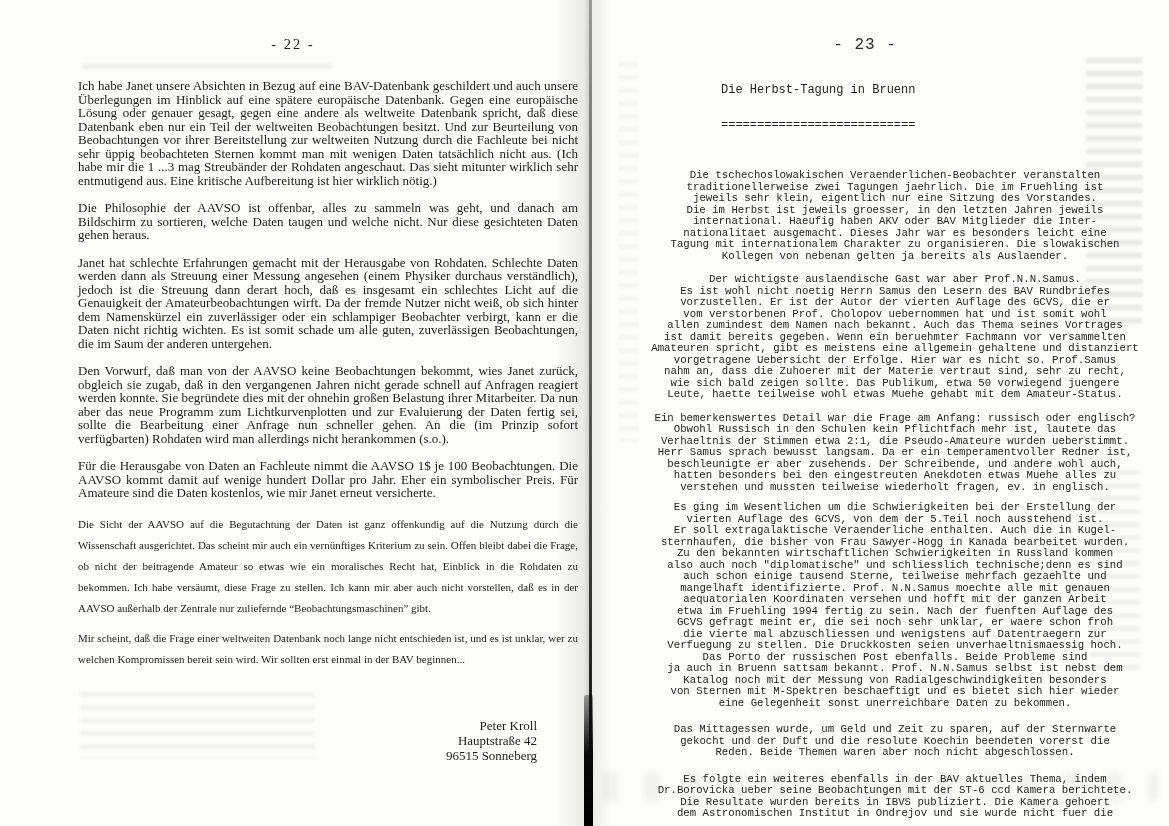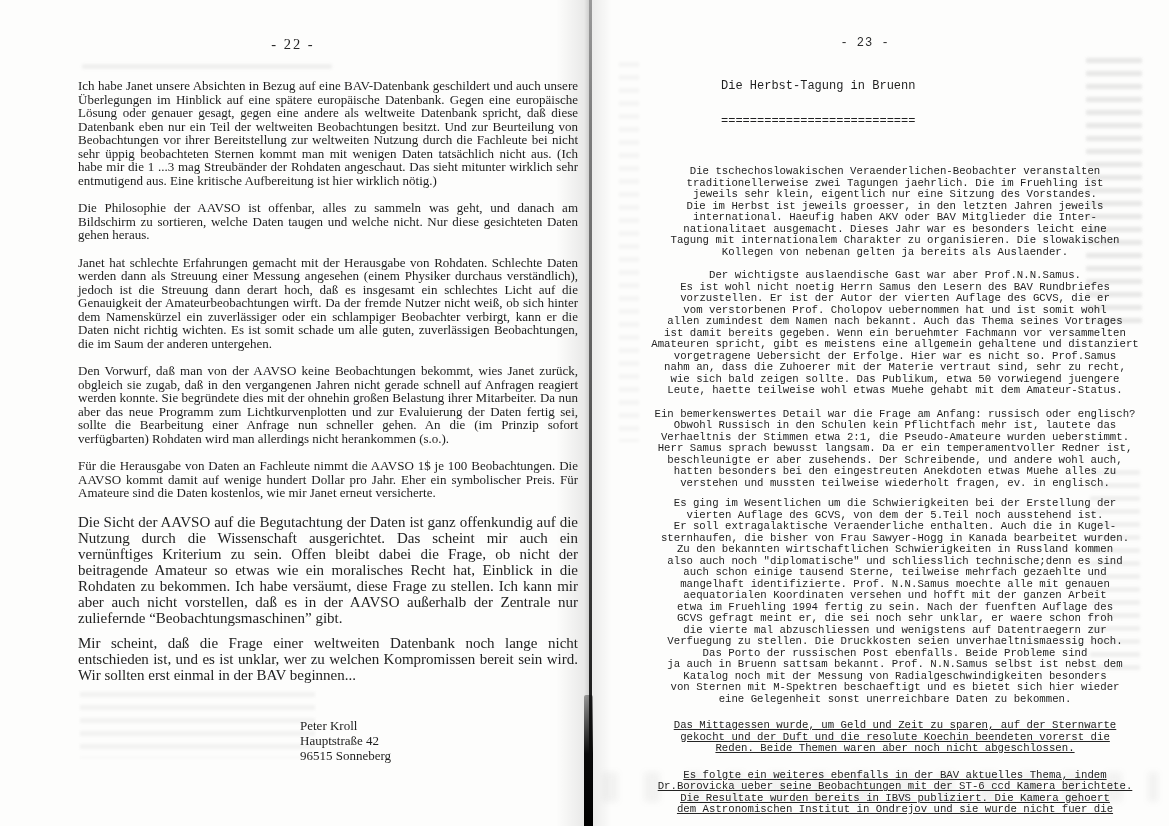--- a/index.html
+++ b/index.html
@@ -21,54 +21,54 @@
     font-size: 14.5px; letter-spacing: 2px; color: #242424;
     margin-bottom: 26px;
   }
   .serif-para {
     margin: 0 0 14px 0;
     font-size: 13px; line-height: 13.5px;
     text-align: justify;
     color: #1d1d1d;
   }
   .serif-para.small {
-    font-size: 15px; line-height: 16px; margin-bottom: 9px; color: #232323;
+    font-size: 11px; line-height: 21px; margin-bottom: 9px; color: #232323;
   }
   .serif-para.small:first-of-type { margin-top: 0; }
   .signature {
     position: absolute; left: 300px; top: 718px; width: 237px;
-    text-align: left; font-size: 13px; line-height: 15px; color: #1d1d1d;
+    text-align: right; font-size: 13px; line-height: 15px; color: #1d1d1d;
   }
 
   
   .right-page {
     position: absolute; left: 645px; top: 36px; width: 500px;
     font-family: "Liberation Mono", "DejaVu Sans Mono", monospace;
     color: #222;
   }
   .right-pagenum {
     width: 440px; text-align: center;
     font-family: "Liberation Mono", monospace;
-    font-size: 12px; letter-spacing: 1px; color: #2a2a2a;
+    font-size: 16px; letter-spacing: 1px; color: #2a2a2a;
     margin-bottom: 8px;
   }
   .right-heading {
     margin-left: 76px;
     font-size: 12px; line-height: 11.5px;
     white-space: pre; color: #1f1f1f;
   }
   .mono-body { margin-top: 16px; }
   .mono-para {
     font-size: 10.7px; line-height: 11.5px;
     white-space: pre; margin: 0; color: #242424; text-align: center;
   }
   .mp-gap-12 { margin-top: 12px; }
   .mp-gap-9  { margin-top: 9px; }
   .mp-gap-10 { margin-top: 10px; }
-  .mp-gap-15 { margin-top: 15px; text-decoration: underline; }
+  .mp-gap-15 { margin-top: 15px; }
 
   
   .spine-shadow-left {
     position: absolute; left: 556px; top: 0; width: 33px; height: 826px;
     background: linear-gradient(to right, rgba(0,0,0,0) 0%, rgba(0,0,0,0.08) 85%, rgba(0,0,0,0.18) 100%);
   }
   .spine-line {
     position: absolute; left: 589px; top: 0; width: 3px; height: 826px;
     background: linear-gradient(to bottom, #9a9a9a 0%, #7d7d7d 15%, #5e5e5e 45%, #303030 75%, #000 100%);
   }

